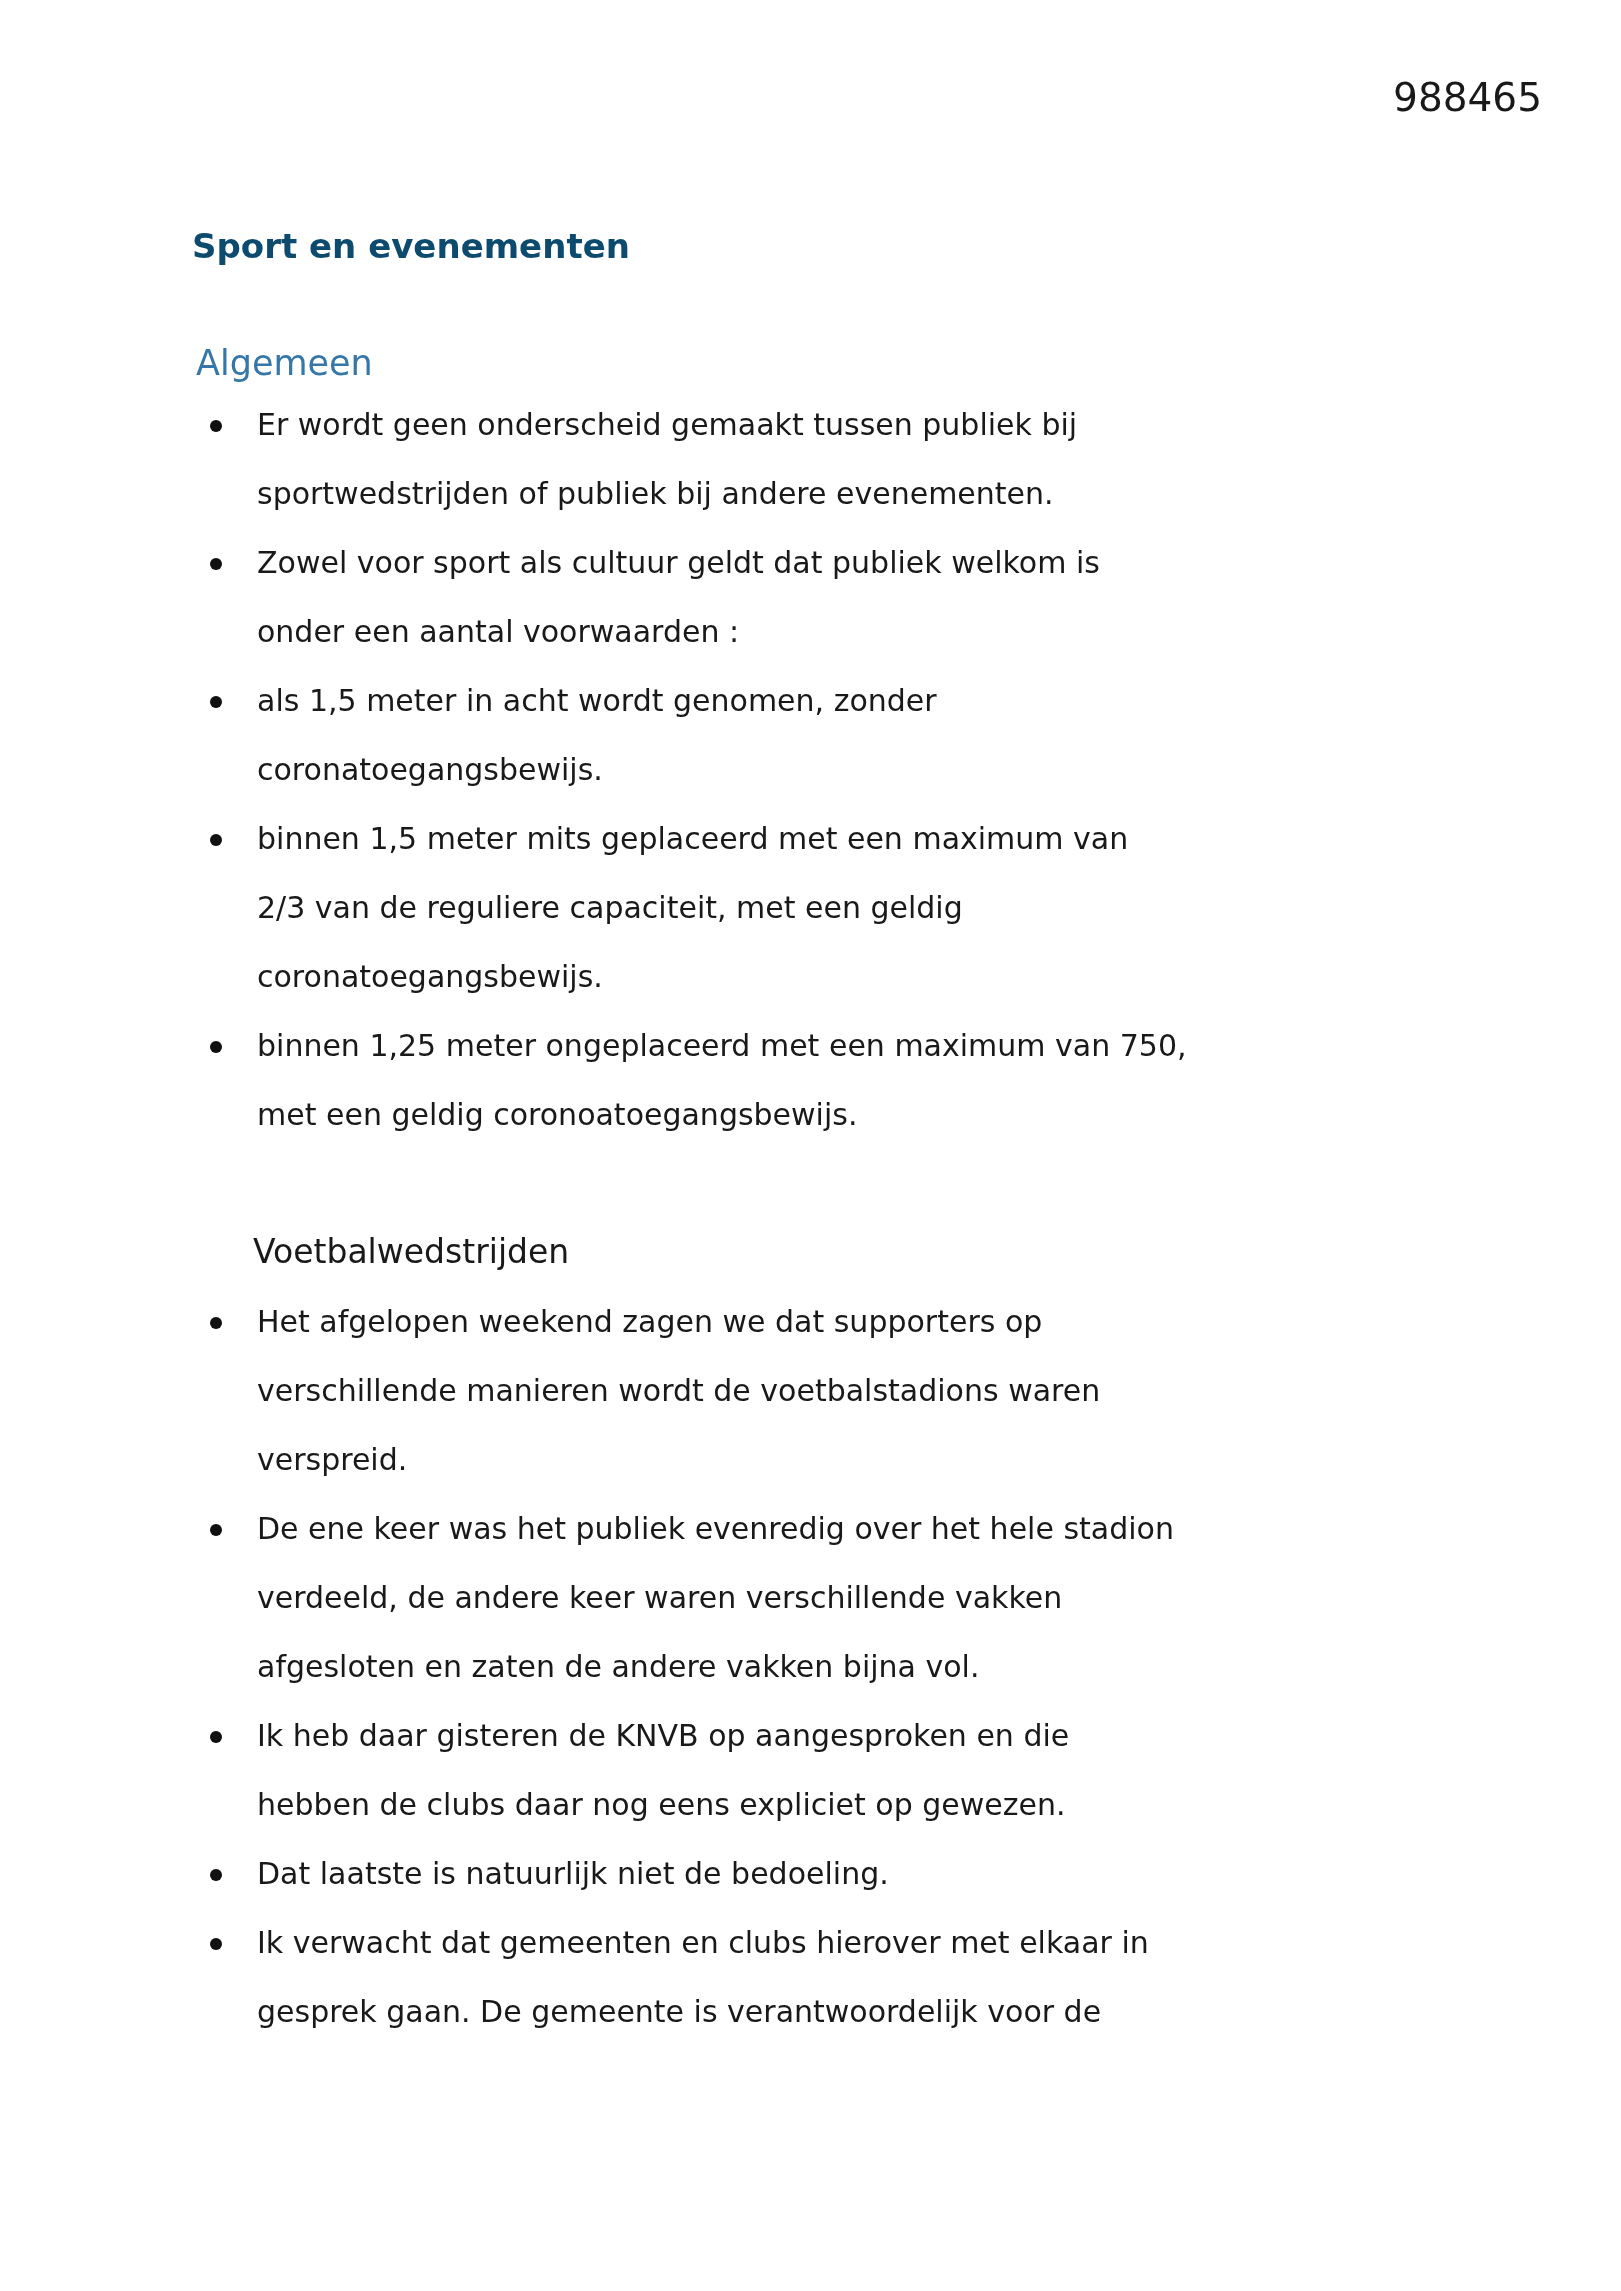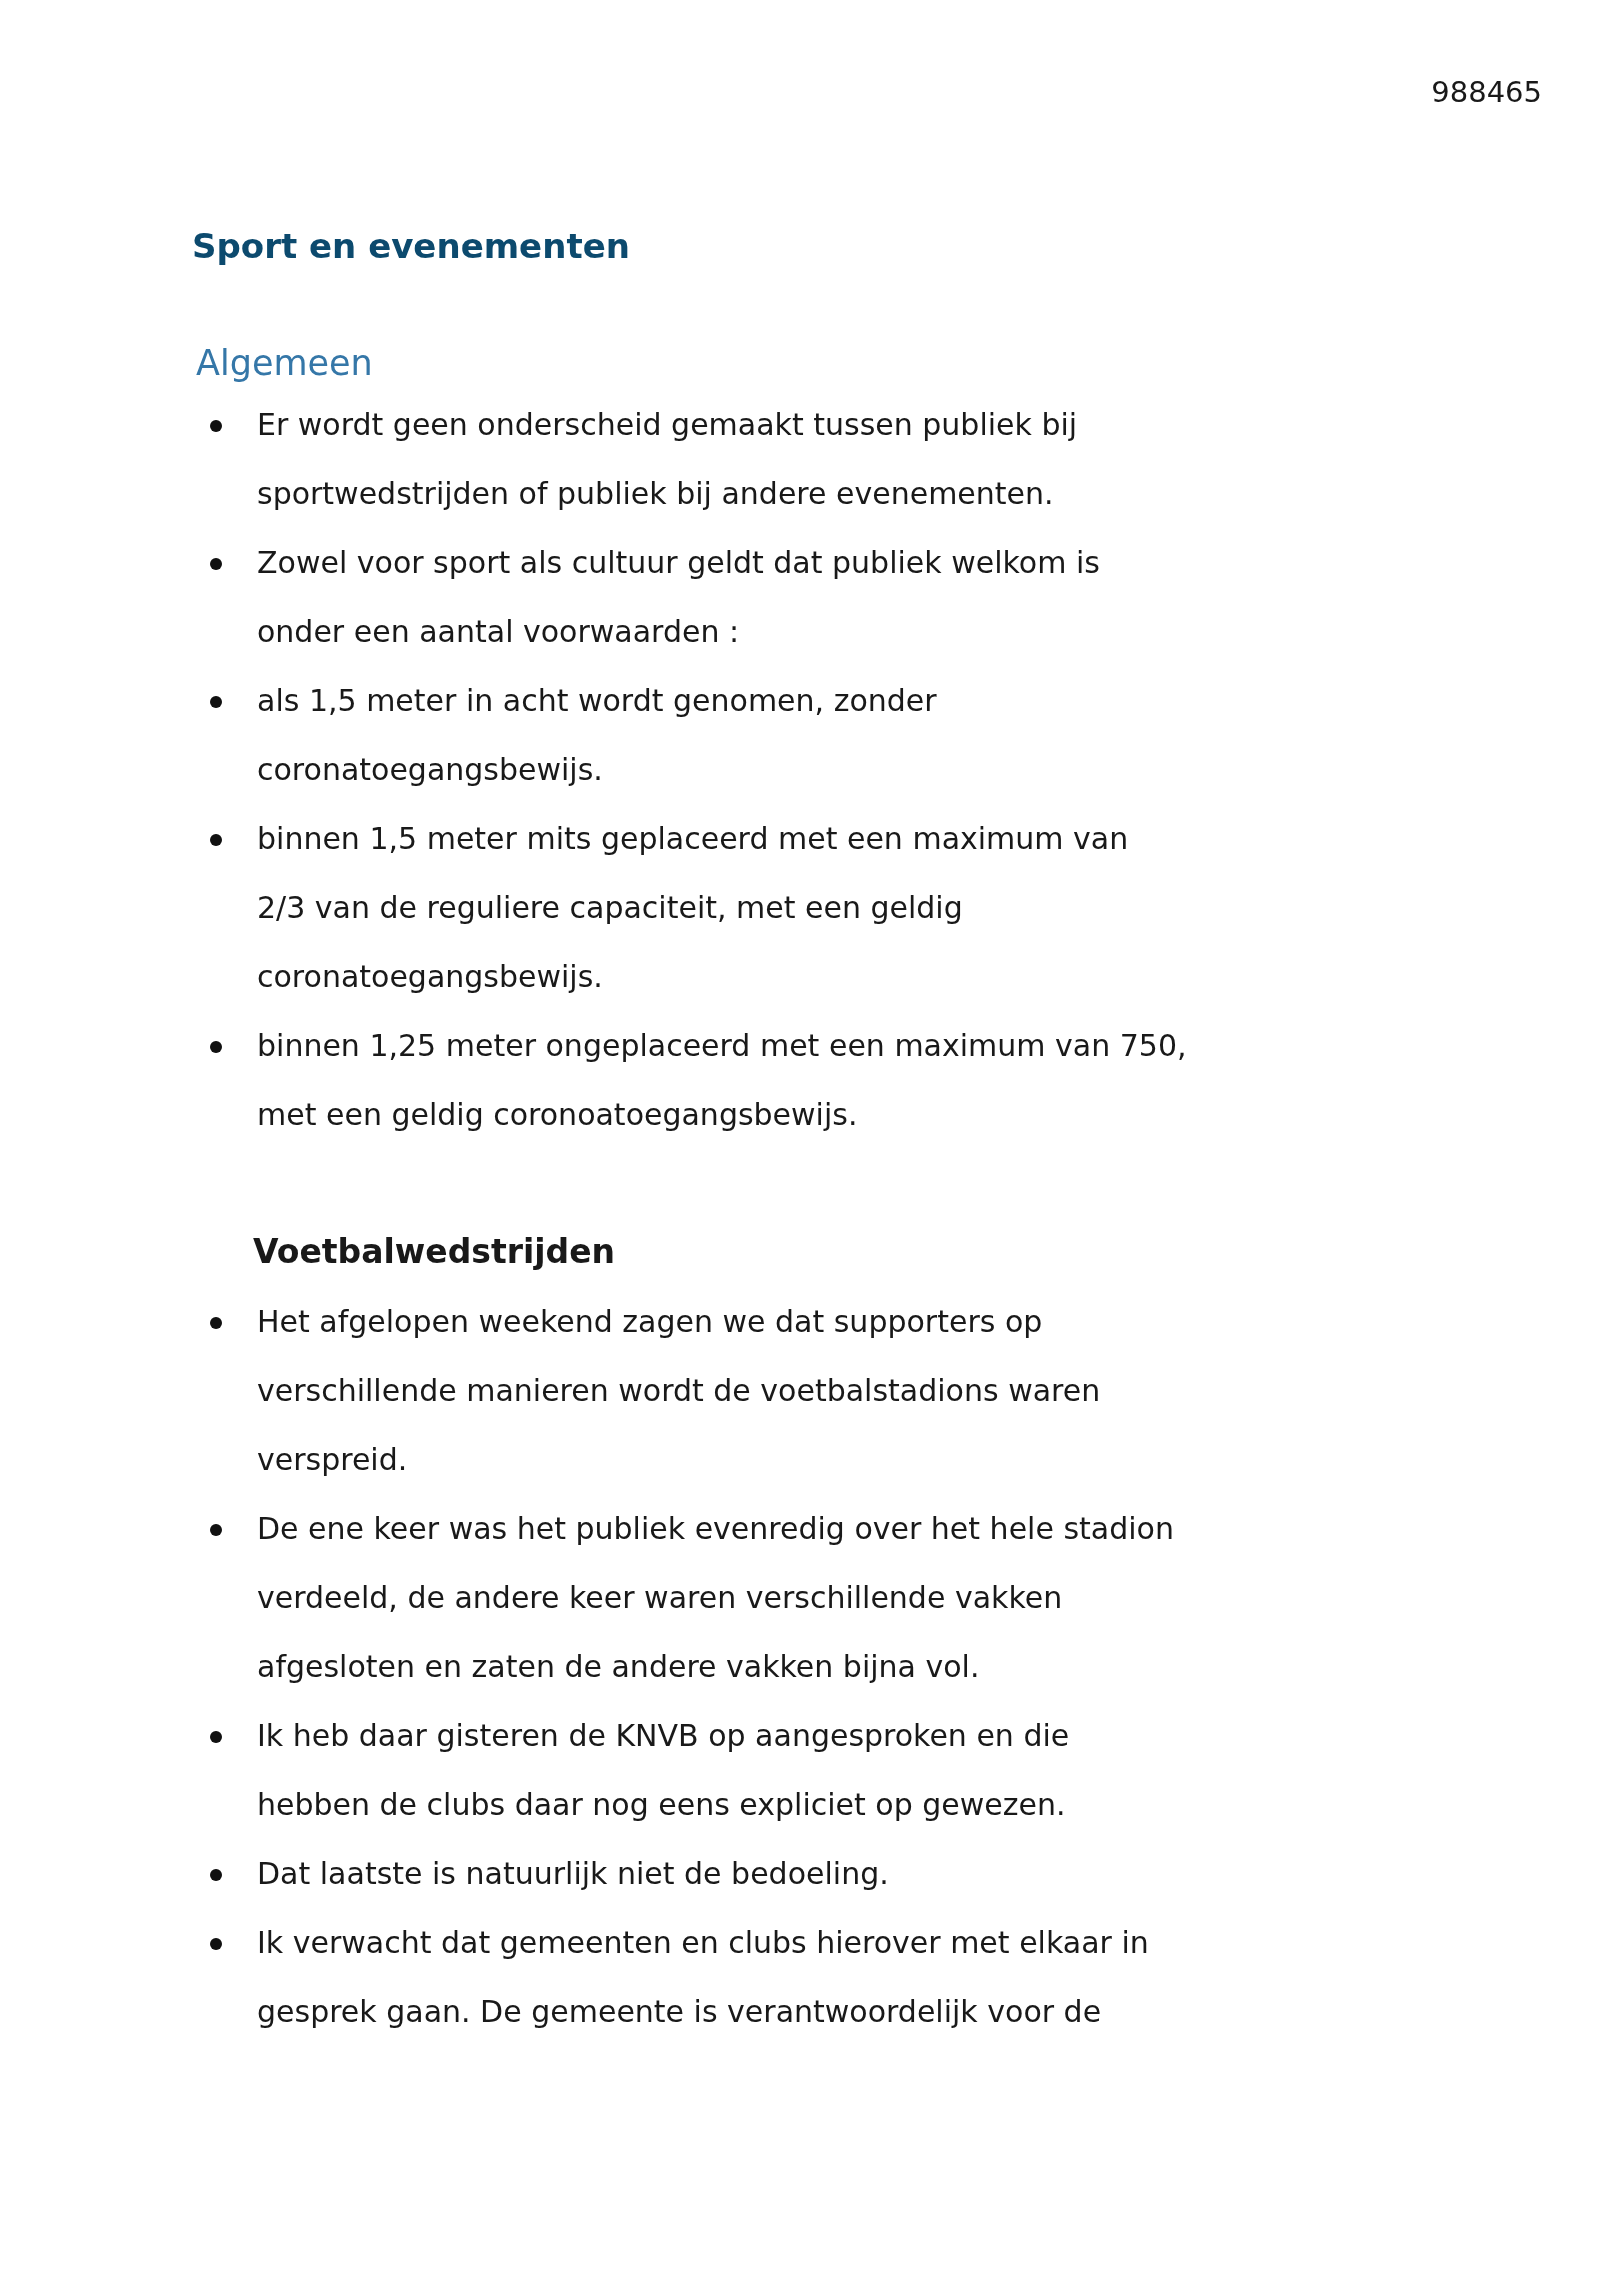--- a/index.html
+++ b/index.html
@@ -9,21 +9,21 @@
     height: 2292px;
     background: #ffffff;
     font-family: "DejaVu Sans", "Liberation Sans", sans-serif;
     color: #191919;
     overflow: hidden;
   }
   .docnum {
     position: absolute;
     top: 77px;
     right: 79px;
-    font-size: 29px;
+    font-size: 39px;
     line-height: 1.1;
     color: #191919;
   }
   .title {
     position: absolute;
     left: 192px;
     top: 212px;
     margin: 0;
     font-size: 34px;
     font-weight: bold;
@@ -39,21 +39,21 @@
   }
   .subheading.blue {
     left: 188px;
     top: 321px;
     color: var(--heading-blue, #3577a8);
   }
   .subheading.bold-black {
     left: 245px;
     top: 1209px;
     font-size: 33px;
-    font-weight: bold;
+    font-weight: normal;
     color: #191919;
   }
   ul.bullets {
     position: absolute;
     left: 245px;
     margin: 12px;
     padding: 0;
     list-style: none;
     width: 1313px;
     font-size: 30px;

